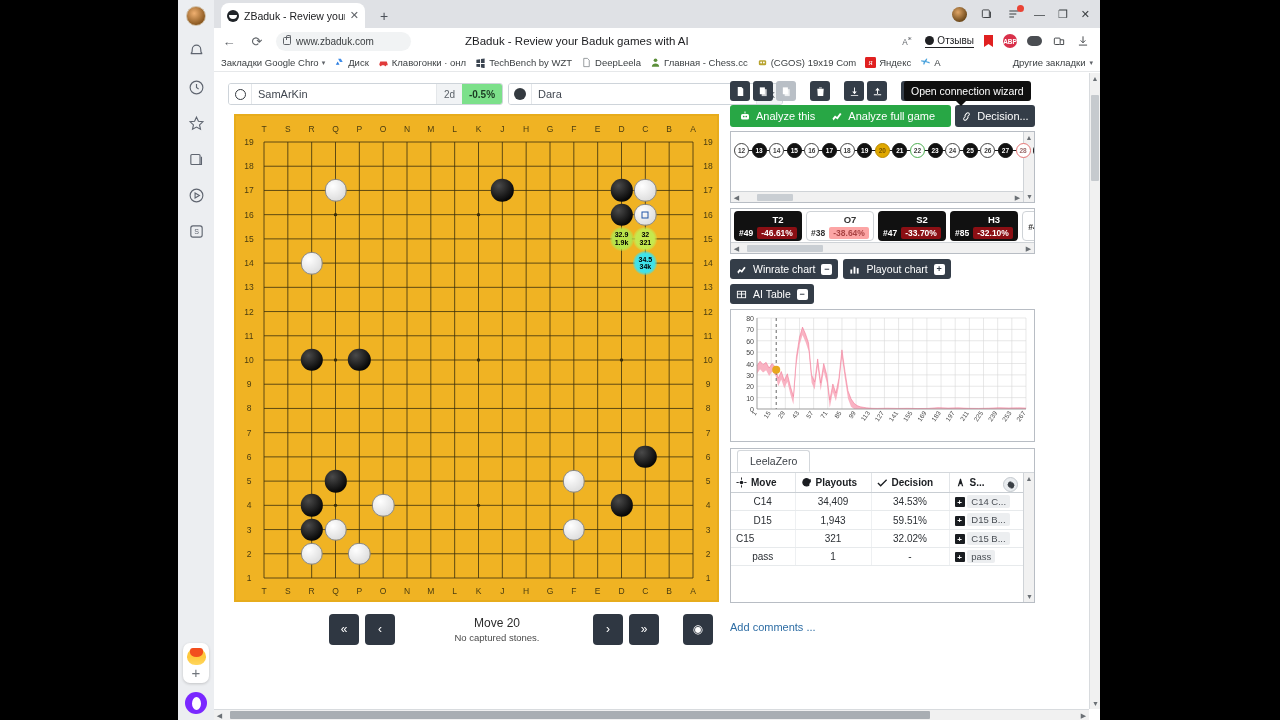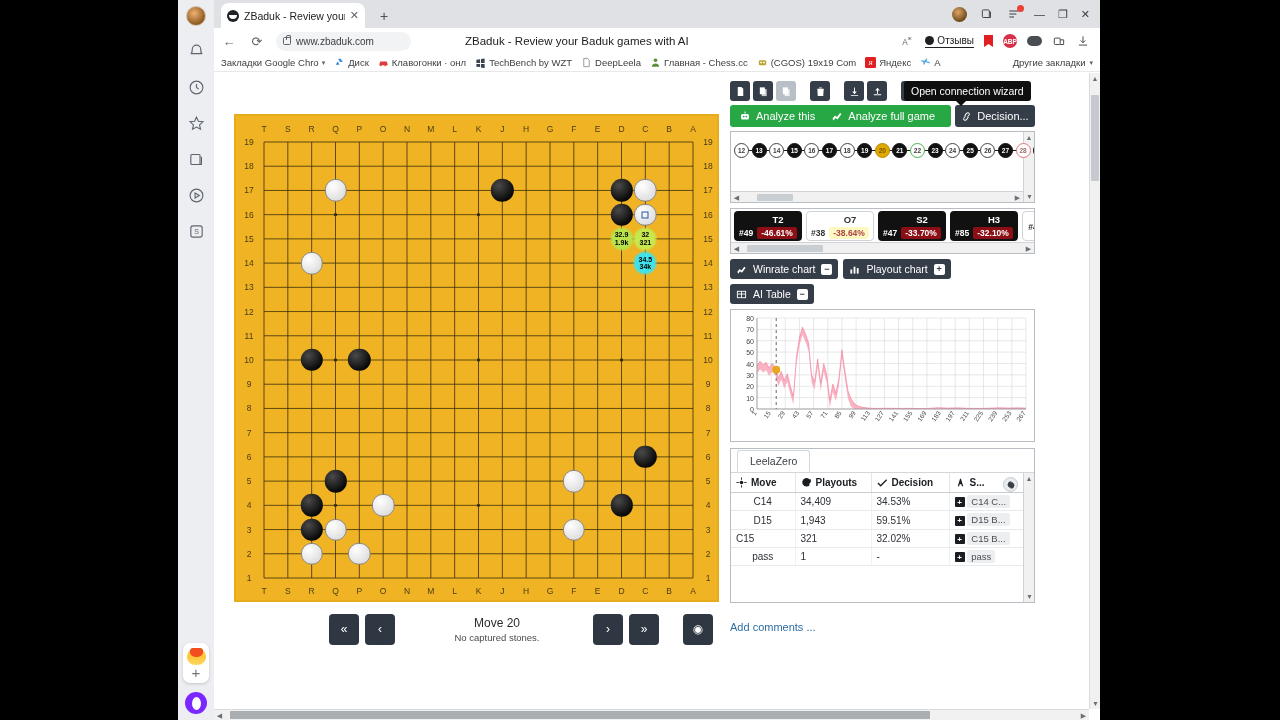--- a/index.html
+++ b/index.html
@@ -155,21 +155,21 @@
   .chartbox { margin-top:5px; height:133px; background:#fff; border:1px solid #b8bdc4; position:relative; }
 
   .aitable { margin-top:6px; background:#fff; border:1px solid #b8bdc4; height:155px; position:relative; overflow:hidden; }
   .ai-tabs { height:24px; border-bottom:1px solid #d3d7db; display:flex; align-items:flex-end; }
   .ai-tab { padding:4px 12px 4px 12px; font-size:10.5px; color:#3a3f45; background:#fff; border:1px solid #d3d7db; border-bottom:1px solid #fff; border-radius:3px 3px 0 0; margin-left:6px; }
   table.ait { width:100%; border-collapse:collapse; }
   table.ait th { font-size:10px; color:#1a1d21; text-align:left; padding:4px 5px; border-bottom:1px solid #c9ced3; border-right:1px solid #e2e5e8; white-space:nowrap; }
   table.ait td { font-size:10px; color:#2b2f34; padding:3px 5px; border-bottom:1px solid #e7eaec; border-right:1px solid #eef0f2; }
   .th-in { display:flex; align-items:center; gap:4px; }
   .th-in svg { width:11px; height:11px; fill:#1a1d21; }
-  .col-r { text-align:left; }
+  .col-r { text-align:center; }
   .plusbox { width:10px; height:10px; background:#1a1d21; color:#fff; font-size:8px; font-weight:bold; display:inline-flex; align-items:center; justify-content:center; border-radius:1px; vertical-align:middle; }
   .setting-chip { background:#eceef0; padding:1px 4px; border-radius:2px; color:#4a4f55; font-size:9.5px; }
   .gear-overlay { position:absolute; right:16px; top:28px; width:15px; height:15px; border-radius:50%; background:#e9ecef; border:1px solid #c4c9ce; display:flex; align-items:center; justify-content:center; }
   .gear-overlay svg { width:10px; height:10px; fill:#3a3f45; }
   .ai-vscroll { position:absolute; right:0; top:24px; bottom:0; width:11px; background:#f1f1f1; border-left:1px solid #cfd3d7; }
 
   .comments { margin-top:18px; font-size:11px; color:#2e6da4; }
 
   
   .page-vscroll { position:absolute; right:0; top:73px; width:11px; bottom:11px; background:#f1f1f1; border-left:1px solid #d8dbde; }
@@ -369,20 +369,37 @@
         <span>A</span>
       </div>
       <div class="bm bm-right">
         <span>Другие закладки</span>
         <span class="bm-caret">▾</span>
       </div>
     </div>
 
     <div class="page">
 
+      <div class="playerbar">
+        <div class="pl-group">
+          <div class="pl-stone-cell">
+              <div class="stone-w"></div>
+            </div>
+          <div class="pl-name">SamArKin</div>
+          <div class="pl-rank">2d</div>
+          <div class="pl-score">-0.5%</div>
+        </div>
+        <div class="pl-group">
+          <div class="pl-stone-cell">
+              <div class="stone-b"></div>
+            </div>
+          <div class="pl-name">Dara</div>
+          <div class="pl-rank">6k</div>
+        </div>
+      </div>
 
       <div class="board-wrap">
         <div class="board-inner" id="board-inner">
             <svg class="board-svg" width="485" height="488">
               <line x1="28" y1="26" x2="28" y2="462" stroke="#3a2f0c" stroke-width="0.8"></line>
               <line x1="28" y1="26" x2="457" y2="26" stroke="#3a2f0c" stroke-width="0.8"></line>
               <line x1="51.83333333333333" y1="26" x2="51.83333333333333" y2="462" stroke="#3a2f0c" stroke-width="0.8"></line>
               <line x1="28" y1="50.22222222222222" x2="457" y2="50.22222222222222" stroke="#3a2f0c" stroke-width="0.8"></line>
               <line x1="75.66666666666666" y1="26" x2="75.66666666666666" y2="462" stroke="#3a2f0c" stroke-width="0.8"></line>
               <line x1="28" y1="74.44444444444444" x2="457" y2="74.44444444444444" stroke="#3a2f0c" stroke-width="0.8"></line>
@@ -667,21 +684,21 @@
                 <div class="mc-name">T2</div>
                 <div class="mc-row">
                   <span class="mc-num">#49</span>
                   <span class="mc-pct" style="background:#8b0f14;color:#fff">-46.61%</span>
                 </div>
               </div>
               <div class="mcard light">
                 <div class="mc-name">O7</div>
                 <div class="mc-row">
                   <span class="mc-num">#38</span>
-                  <span class="mc-pct" style="background:#fef9c3;color:#a44">-38.64%</span>
+                  <span class="mc-pct" style="background:#fca5a5;color:#a44">-38.64%</span>
                 </div>
               </div>
               <div class="mcard dark">
                 <div class="mc-name">S2</div>
                 <div class="mc-row">
                   <span class="mc-num">#47</span>
                   <span class="mc-pct" style="background:#8b0f14;color:#fff">-33.70%</span>
                 </div>
               </div>
               <div class="mcard dark">

